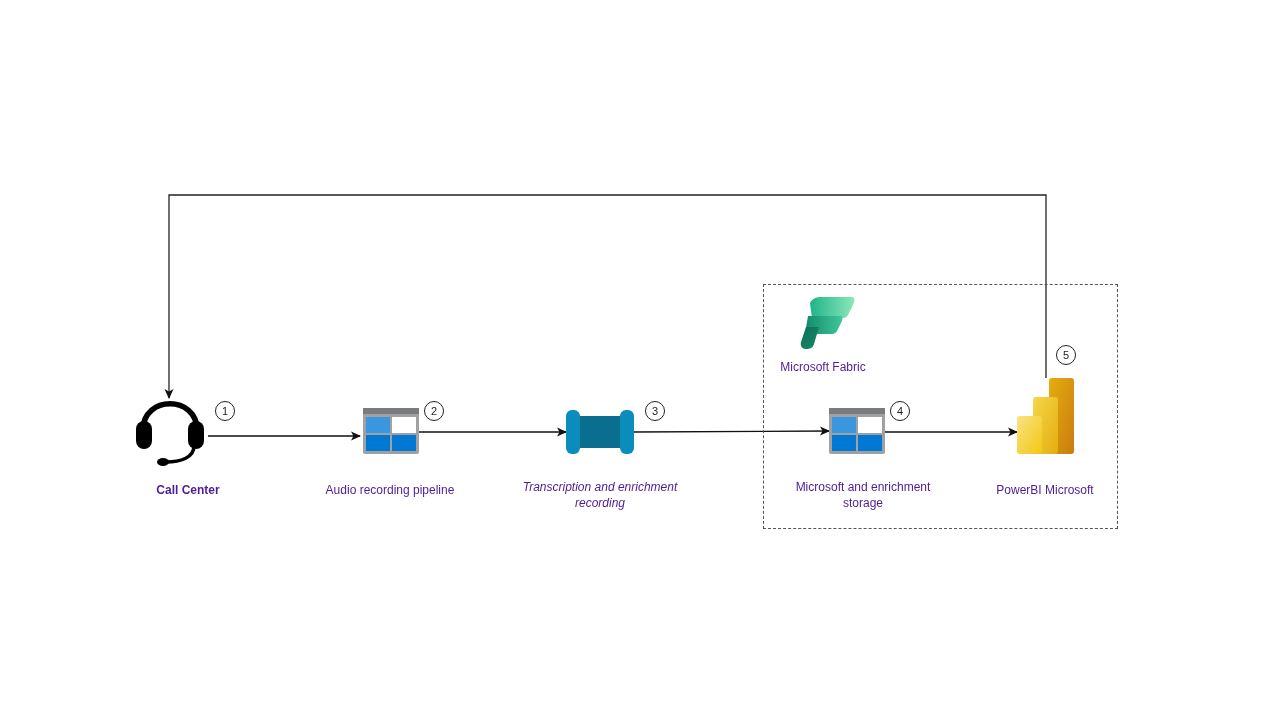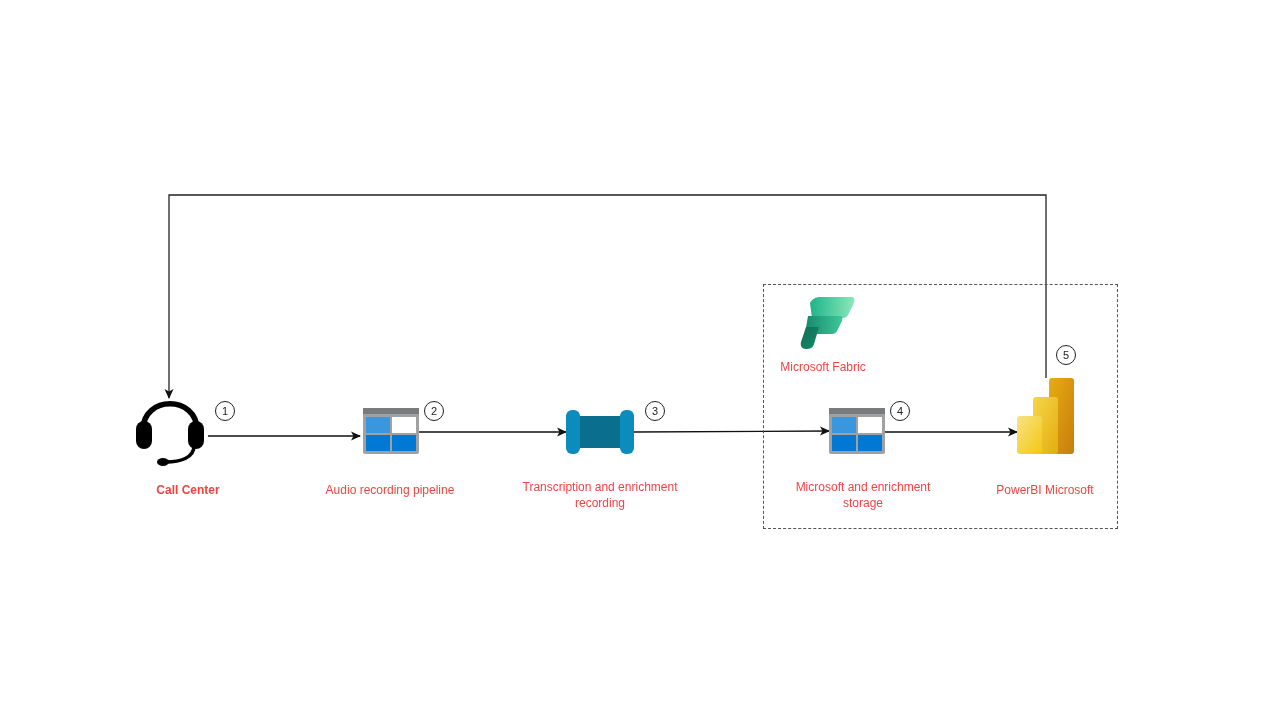--- a/index.html
+++ b/index.html
@@ -1,19 +1,19 @@
 <!DOCTYPE html>
 <html><head>
 <meta charset="utf-8">
 <style>
   html, body { margin: 0; padding: 0; background: #ffffff; }
   body { width: 1280px; height: 720px; position: relative; overflow: hidden;
          font-family: "Liberation Sans", sans-serif; color: #222; }
   #canvas { position: absolute; left: 0; top: 0; width: 1280px; height: 720px; }
-  .label { position: absolute; font-size: 12px; color: #ef4444; text-align: center; line-height: 16px; }
+  .label { position: absolute; font-size: 12px; color: #4c1d95; text-align: center; line-height: 16px; }
   .badge { position: absolute; width: 20px; height: 20px; border: 1.3px solid #222; border-radius: 50%;
            box-sizing: border-box; font-size: 11px; line-height: 18px; text-align: center; color: #222; background:#fff; }
   .group-box { position: absolute; border: 1.5px dashed #555; box-sizing: border-box; }
 </style>
 </head>
 <body>
 
 <svg id="canvas" xmlns="http://www.w3.org/2000/svg" width="1280" height="720" viewBox="0 0 1280 720">
   <defs>
     <marker id="arrow" markerWidth="10" markerHeight="10" refX="9" refY="5" orient="auto" markerUnits="userSpaceOnUse">
@@ -98,21 +98,21 @@
 </svg>
 
 <div class="group-box" style="left:763px; top:284px; width:355px; height:245px;"></div>
 
 <div class="label" style="left:768px; top:359px; width:110px;">Microsoft Fabric</div>
 
 <div class="label" style="left:128px; top:482px; width:120px;font-weight:bold;">Call Center</div>
 
 <div class="label" style="left:300px; top:482px; width:180px;">Audio recording pipeline</div>
 
-<div class="label" style="left:500px; top:479px; width:200px;">
+<div class="label" style="left:500px; top:479px; width:200px;font-style:italic;">
   <div>Transcription and enrichment</div>
   <div>recording</div>
 </div>
 
 <div class="label" style="left:773px; top:479px; width:180px;">
   <div>Microsoft and enrichment</div>
   <div>storage</div>
 </div>
 
 <div class="label" style="left:980px; top:482px; width:130px;">PowerBI Microsoft</div>

